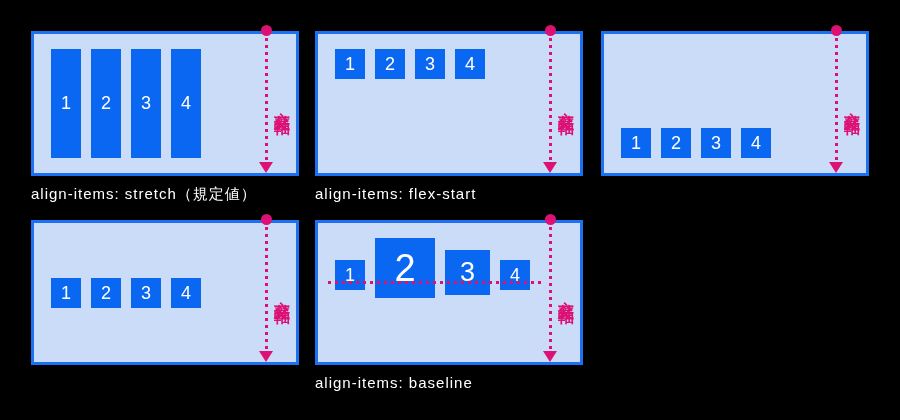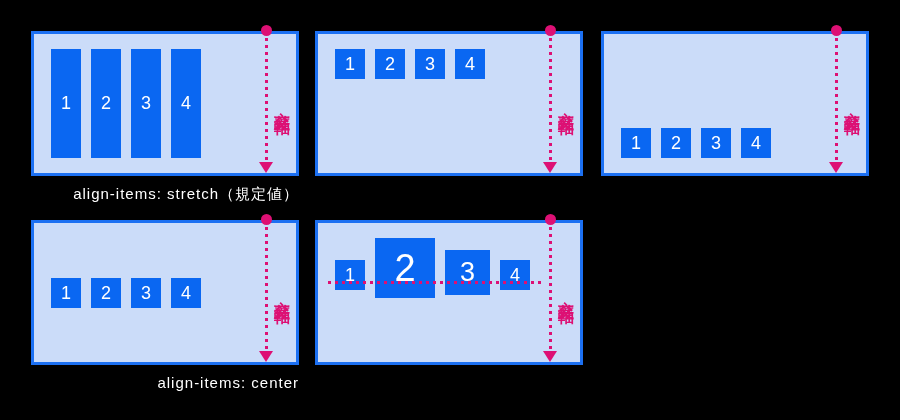--- a/index.html
+++ b/index.html
@@ -67,21 +67,21 @@
     color:#dd1074;font-weight:bold;font-size:16px;letter-spacing:4px;
     z-index:4;
   }
   .baseline-hline{
     position:absolute;left:10px;top:58px;width:216px;height:3px;
     background:repeating-linear-gradient(90deg,#dd1074 0 3px,transparent 3px 7px);
     z-index:3;
   }
   .caption{
     margin-top:9px;
-    text-align:right;
+    text-align:left;
     color:#ffffff;
     font-size:15px;
     letter-spacing:1px;
     white-space:nowrap;
   }
   
   #p-stretch{left:31px;top:31px;}
   #p-flex-start{left:315px;top:31px;}
   #p-flex-end{left:601px;top:31px;}
   #p-center{left:31px;top:220px;}
@@ -108,20 +108,21 @@
   <div class="flexbox ai-start">
     <div class="item">1</div>
     <div class="item">2</div>
     <div class="item">3</div>
     <div class="item">4</div>
     <span class="axis-dot"></span>
     <span class="axis-vline"></span>
     <span class="axis-tri"></span>
     <span class="axis-label">交差軸</span>
   </div>
+  <div class="caption">align-items: flex-start</div>
 </div>
 
 <div class="panel" id="p-flex-end">
   <div class="flexbox ai-end">
     <div class="item">1</div>
     <div class="item">2</div>
     <div class="item">3</div>
     <div class="item">4</div>
     <span class="axis-dot"></span>
     <span class="axis-vline"></span>
@@ -134,28 +135,28 @@
   <div class="flexbox ai-center">
     <div class="item">1</div>
     <div class="item">2</div>
     <div class="item">3</div>
     <div class="item">4</div>
     <span class="axis-dot"></span>
     <span class="axis-vline"></span>
     <span class="axis-tri"></span>
     <span class="axis-label">交差軸</span>
   </div>
-  <div class="caption">align-items: center</div>
 </div>
 
 <div class="panel" id="p-baseline">
   <div class="flexbox ai-baseline">
     <div class="item b1">1</div>
     <div class="item b2">2</div>
     <div class="item b3">3</div>
     <div class="item b4">4</div>
     <span class="baseline-hline"></span>
     <span class="axis-dot"></span>
     <span class="axis-vline"></span>
     <span class="axis-tri"></span>
     <span class="axis-label">交差軸</span>
   </div>
+  <div class="caption">align-items: baseline</div>
 </div>
 
 </body></html>

